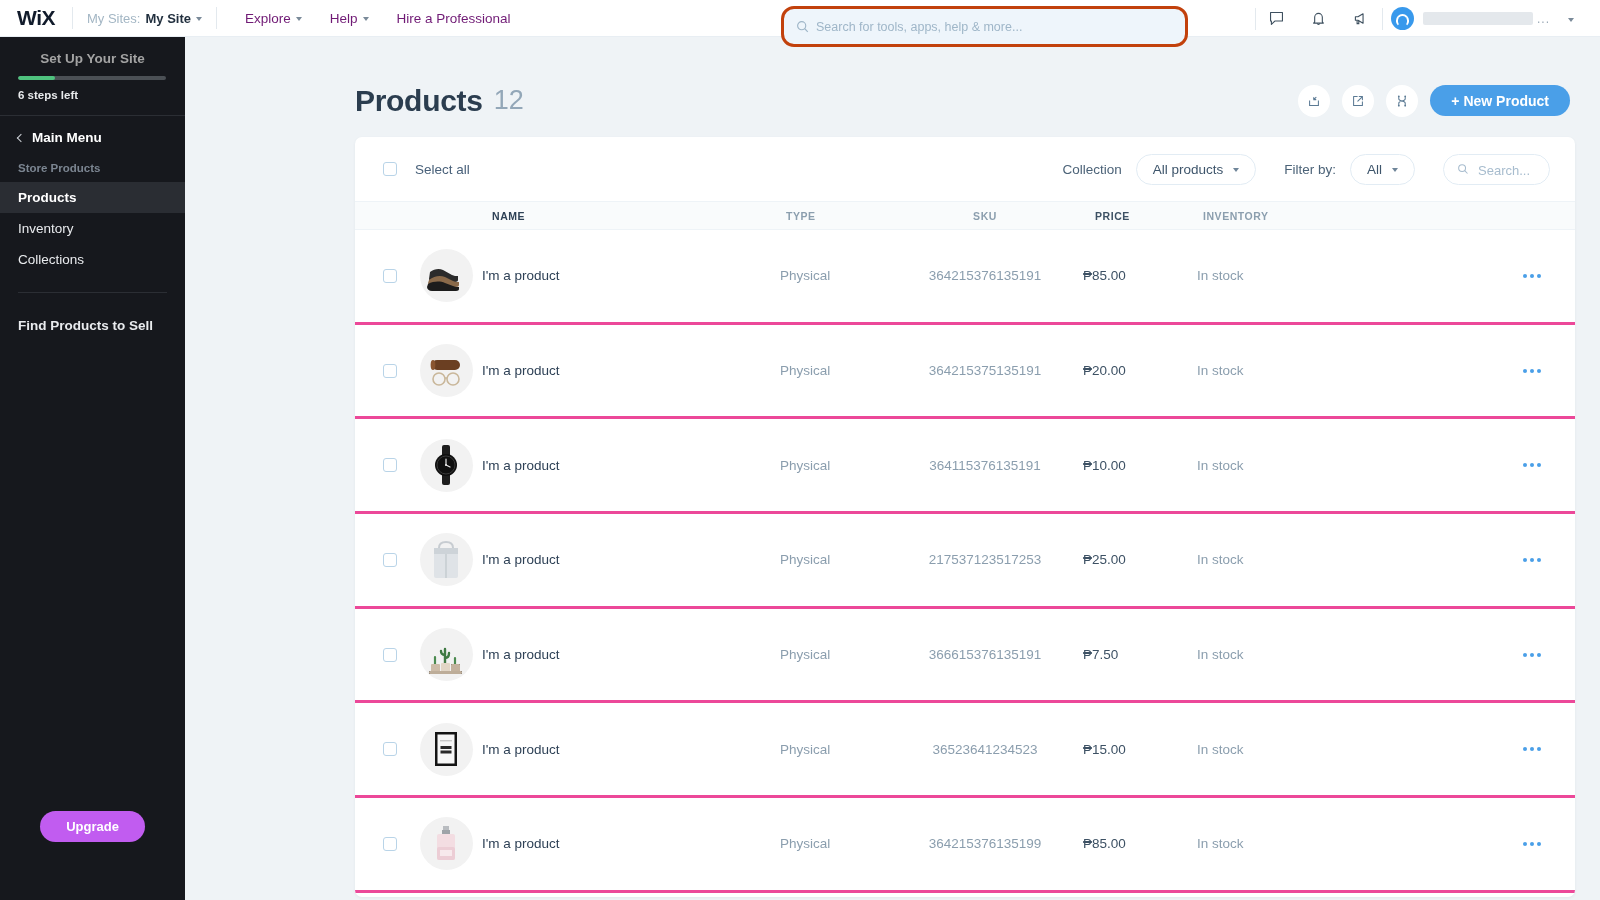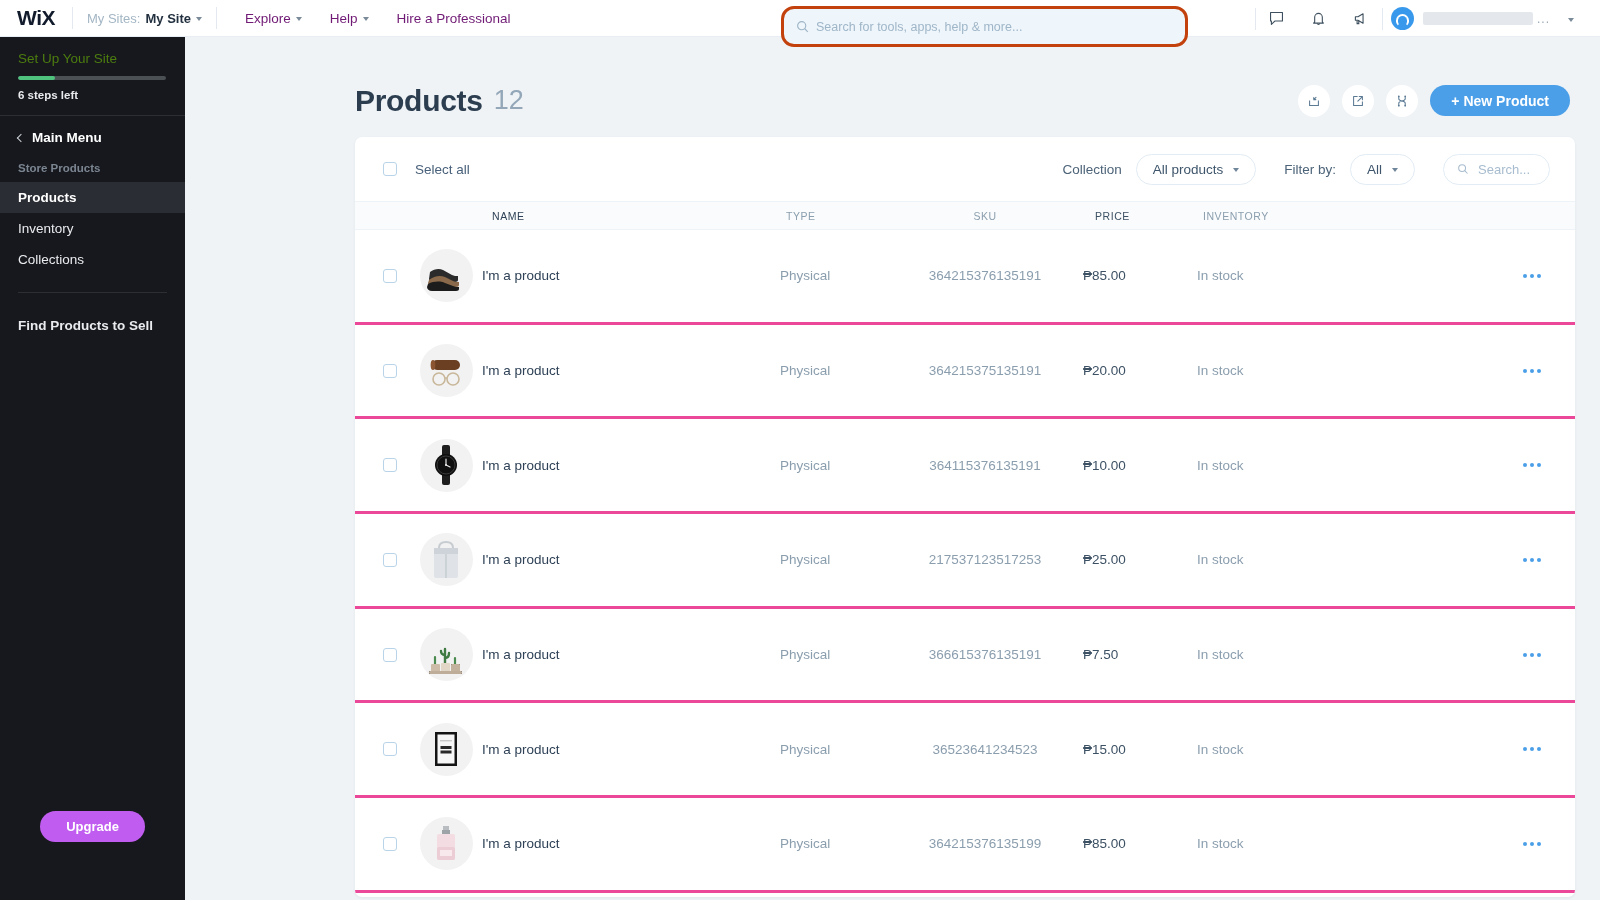--- a/index.html
+++ b/index.html
@@ -81,21 +81,21 @@
   .user-dots { font-size: 12px; color: #9aa9b6; margin-left: 4px; letter-spacing: 1px; }
 
   
   .sidebar {
     position: absolute; top: 37px; left: 0;
     width: 185px; height: 863px;
     background: #16181d;
     color: #ffffff;
   }
   .setup { padding: 14px 18px 0 18px; }
-  .setup-title { font-size: 13.5px; font-weight: 400; color: #4d7c0f; }
+  .setup-title { font-size: 13.5px; font-weight: 700; color: #a3a3a3; text-align: center; }
   .progress-track {
     margin-top: 10px; width: 148px; height: 4px;
     background: #4b5055; border-radius: 2px; overflow: hidden;
   }
   .progress-fill { height: 4px; background: #4fc27e; border-radius: 2px; }
   .steps-left { margin-top: 9px; font-size: 11.5px; font-weight: 700; color: #e8eaec; }
   .sb-sep { height: 1px; background: #2b2e34; margin: 14px 0 0 0; }
   .main-menu {
     display: flex; align-items: center; gap: 8px;
     padding: 14px 18px 13px 18px;
@@ -194,34 +194,34 @@
   .pill {
     display: flex; align-items: center; gap: 10px;
     height: 31px; padding: 0 16px;
     border: 1px solid #e2ecf4; border-radius: 16px;
     font-size: 13.5px; color: #3e556b;
     background: #fff;
   }
   .pill .chev { border-top-color: #6f8599; }
   .mr24 { margin-right: 28px; }
   .search-pill {
-    display: flex; align-items: center; gap: 9px;
-    height: 31px; width: 107px; padding: 0 13px;
+    display: flex; align-items: flex-start; gap: 9px;
+    height: 31px; width: 107px; padding: 8px 13px;
     border: 1px solid #e2ecf4; border-radius: 16px;
     background: #fff;
   }
   .search-pill .ph { font-size: 13px; color: #a7bcce; }
 
   
   .thead {
     display: flex; align-items: center;
     height: 29px;
     background: #f9fbfc;
     border-top: 1px solid #eef3f7; border-bottom: 1px solid #eef3f7;
-    font-size: 10.5px; letter-spacing: 0.55px; color: #a8b9c7;
+    font-size: 10.5px; letter-spacing: 0.55px; color: #a8b9c7; font-weight: bold;
   }
   .row {
     display: flex; align-items: center;
     height: 94.7px;
     border-bottom: 3px solid #ec4899;
     font-size: 13.5px;
   }
   .c-chk   { width: 55px; padding-left: 28px; flex: none; }
   .c-thumb { width: 72px; flex: none; display: flex; justify-content: center; }
   .c-name  { width: 298px; flex: none; color: #2e4156; }

